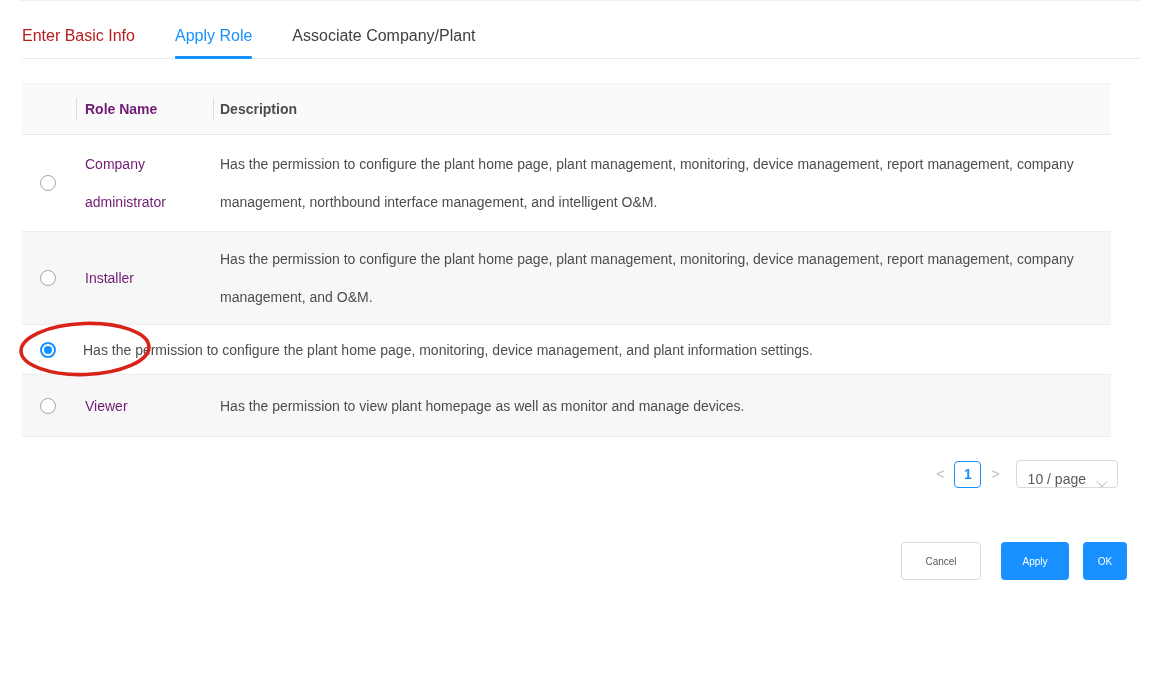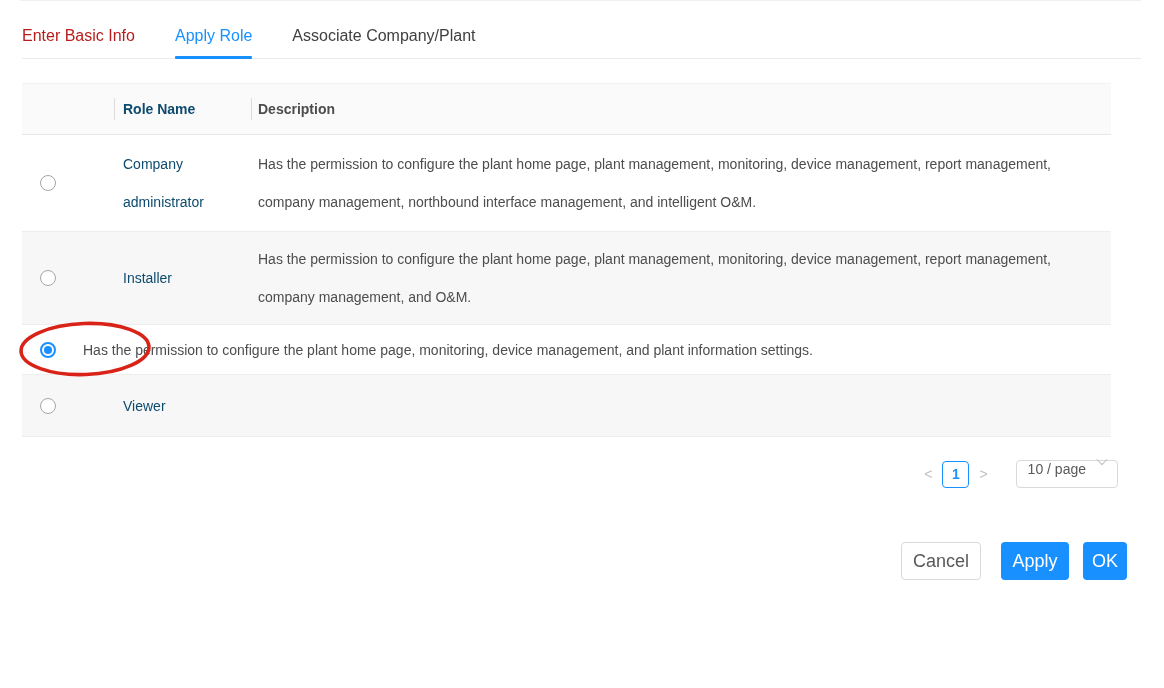--- a/index.html
+++ b/index.html
@@ -25,21 +25,21 @@
     height:3px; background:#1890ff; border-radius:1px; }
 
   
   .table { margin:24px 53px 0 22px; width:1089px; font-size:14px; }
   .thead { display:flex; align-items:center; min-height:52px; background:#fafafa;
     border-top:1px solid #f2f2f2; border-bottom:1px solid #e8e8e8; font-weight:bold; color:#333; }
   .trow  { display:flex; align-items:center; border-bottom:1px solid #ededed; position:relative; }
   .trow.alt { background:#f7f7f7; }
   .cell { line-height:38px; }
   .c-radio { width:54px; flex:0 0 54px; display:flex; align-items:center; }
-  .c-role  { width:137px; flex:0 0 137px; padding:5px 22px 5px 9px; color:#0c4a6e;margin-left:38px; }
+  .c-role  { width:137px; flex:0 0 137px; padding:5px 22px 5px 9px; color:#701a75; }
   .c-desc  { flex:1 1 auto; padding:5px 16px 5px 7px; color:#4d4d4d; }
   .thead .c-role, .thead .c-desc { position:relative; padding-top:0; padding-bottom:0; }
   .thead .c-role::before, .thead .c-desc::before { content:""; position:absolute; left:0;
     top:50%; transform:translateY(-50%); width:1px; height:22px; background:#dcdcdc; }
 
   .r1 { min-height:97px; } .r2 { min-height:93px; } .r3 { min-height:50px; } .r4 { min-height:62px; }
 
   
   .radio { width:16px; height:16px; margin-left:18px; border:1px solid #a6a6a6;
     border-radius:50%; background:#fff; display:inline-block; position:relative; cursor:pointer; }
@@ -51,28 +51,28 @@
   .annotation { position:absolute; left:-6px; top:-5px; width:138px; height:59px;
     pointer-events:none; overflow:visible; z-index:3; }
 
   
   .pagination { display:flex; justify-content:flex-end; align-items:center;
     margin:23px 46px 0 0; height:28px; font-size:14px; color:#595959; }
   .page-arrow { color:#bfbfbf; font-size:14px; padding:0 6px; cursor:pointer; }
   .page-current { width:27px; height:27px; border:1px solid #1890ff; border-radius:4px;
     color:#1890ff; font-weight:bold; display:flex; align-items:center; justify-content:center;
     margin:0 4px; cursor:pointer; background:#fff; }
-  .page-size { height:28px; margin-left:22px; border:1px solid #d9d9d9; border-radius:4px;
-    background:#fff; display:flex; align-items:flex-start; padding:0 11px; cursor:pointer; }
+  .page-size { height:28px; margin-left:10px; border:1px solid #d9d9d9; border-radius:4px;
+    background:#fff; display:flex; align-items:flex-end; padding:0 11px; cursor:pointer; }
   .caret { width:8px; height:8px; border-right:1.5px solid #bfbfbf; border-bottom:1.5px solid #bfbfbf;
     transform:rotate(45deg) translate(-1px,-1px); margin-left:12px; margin-top:-4px; }
 
   
   .footer { display:flex; justify-content:flex-end; align-items:center; margin:54px 37px 0 0; }
-  .btn { height:38px; border-radius:4px; font-size:18px; font-family:"Liberation Sans",sans-serif;
+  .btn { height:38px; border-radius:4px; font-size:10px; font-family:"Liberation Sans",sans-serif;
     display:flex; align-items:center; justify-content:center; cursor:pointer; }
   .btn-default { width:80px; background:#fff; border:1px solid #d9d9d9; color:#595959; }
   .btn-primary { border:none; background:#1890ff; color:#fff; }
   .btn-apply { width:68px; margin-left:20px; }
   .btn-ok { width:44px; margin-left:14px; }
 </style>
 </head>
 <body>
 
 <div class="dialog">
@@ -117,20 +117,21 @@
         <span class="radio checked"></span>
       </div>
       <div class="cell c-desc">Has the permission to configure the plant home page, monitoring, device management, and plant information settings.</div>
     </div>
 
     <div class="trow r4 alt">
       <div class="cell c-radio">
         <span class="radio"></span>
       </div>
       <div class="cell c-role">Viewer</div>
+      <div class="cell c-desc">Has the permission to view plant homepage as well as monitor and manage devices.</div>
     </div>
 
   </div>
 
   <div class="pagination">
     <span class="page-arrow">&lt;</span>
     <span class="page-current">1</span>
     <span class="page-arrow">&gt;</span>
     <span class="page-size">
       <span>10 / page</span>

